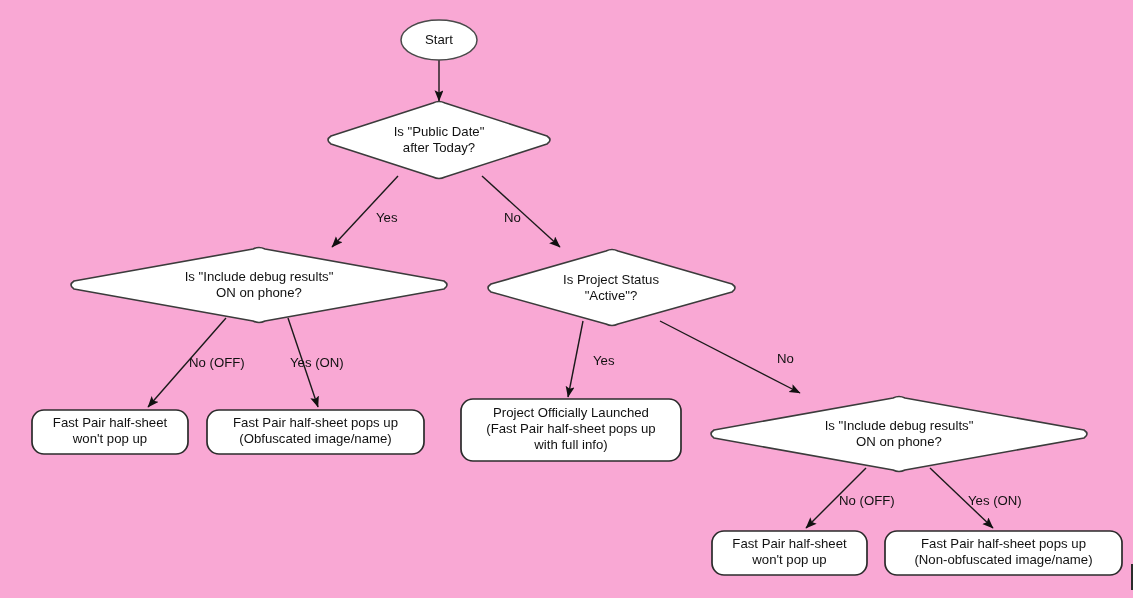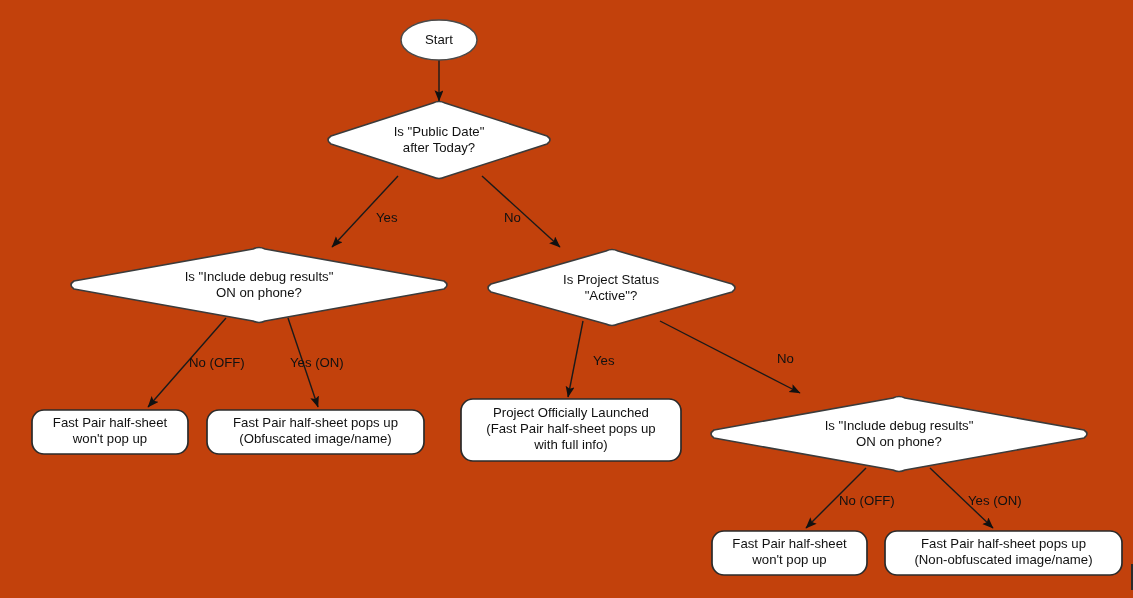--- a/index.html
+++ b/index.html
@@ -7,21 +7,21 @@
     padding: 0;
     background: #ffffff;
   }
   body {
     font-family: "Liberation Sans", sans-serif;
   }
   #canvas {
     position: relative;
     width: 1133px;
     height: 598px;
-    background: #c2410c;
+    background: #f9a8d4;
     overflow: hidden;
   }
   #flow-svg {
     position: absolute;
     left: 0;
     top: 0;
     width: 1133px;
     height: 598px;
   }
   .node-shape {

